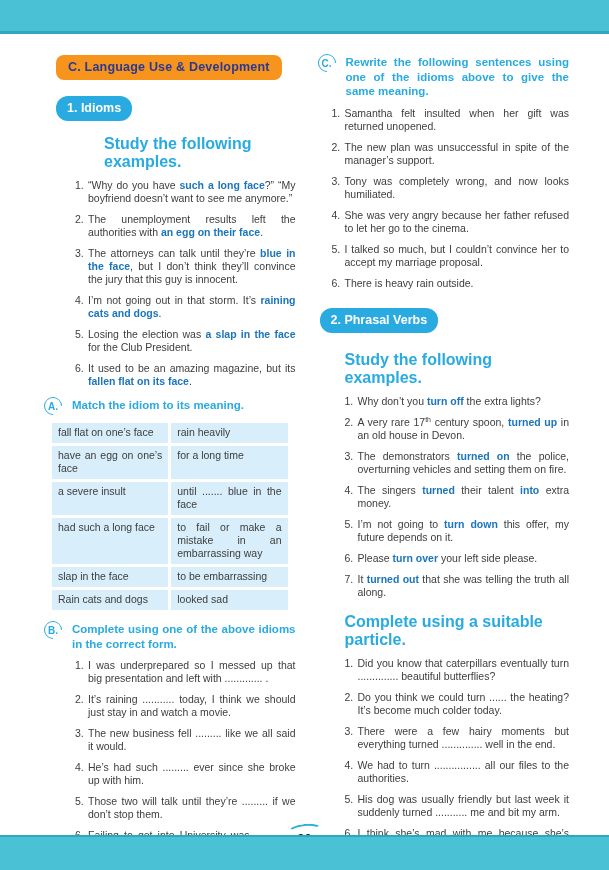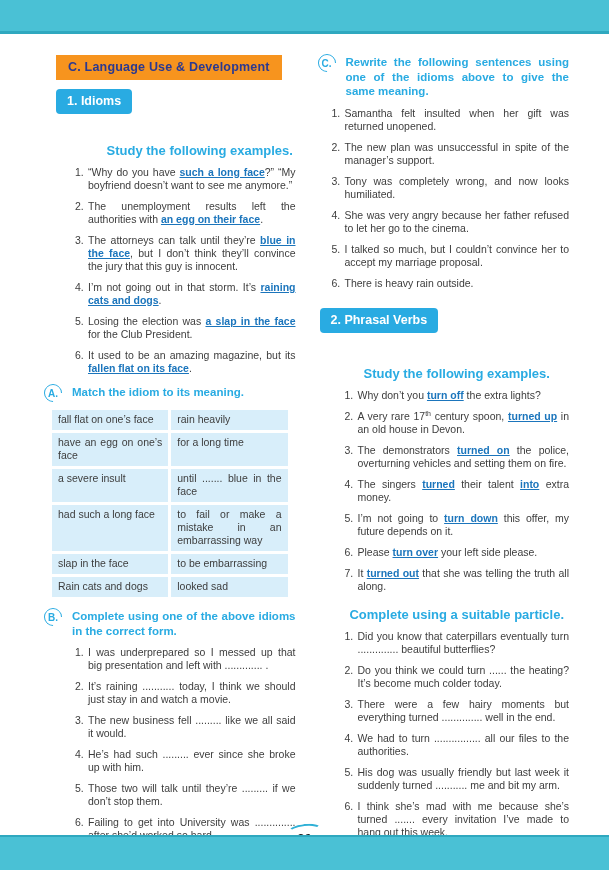--- a/index.html
+++ b/index.html
@@ -8,30 +8,30 @@
     overflow:hidden; font-family:"Liberation Sans", sans-serif; color:#3d3d3d;
   }
   .topbar { height:31px; background:#4ac1d5; border-bottom:3px solid #2fa8bf; }
   .botbar { position:absolute; left:0; right:0; bottom:0; height:33px; background:#4ac1d5; border-top:2px solid #2fa8bf; }
 
   .cols { display:flex; gap:22px; padding:21px 40px 0 44px; }
   .col { flex:1; min-width:0; }
 
   .orange-badge {
     display:inline-block; background:#f7941e; color:#2b3990; font-weight:bold;
-    font-size:12.5px; padding:5px 12px 6px; border-radius:0; margin:0 0 9px 12px;
+    font-size:12.5px; padding:5px 12px 6px; border-radius:8px; margin:0 0 16px 12px;
     letter-spacing:.2px;
   }
   .blue-badge {
     display:inline-block; background:#29abe2; color:#ffffff; font-weight:bold;
-    font-size:12.5px; padding:5px 11px 6px; border-radius:4px; margin:0 0 14px 12px;
+    font-size:12.5px; padding:5px 11px 6px; border-radius:12px; margin:0 0 14px 12px;
   }
   .badge-right { margin:10px 0 18px 2px; }
 
-  .study-heading { color:#29abe2; font-weight:bold; font-size:13px; margin:15px 0 8px 0;text-align:center; }
+  .study-heading { color:#29abe2; font-weight:bold; font-size:16px; margin:0 0 8px 0; }
   .indent-lg { margin-left:60px; }
   .indent-md { margin-left:31px; }
   .indent-sm { margin-left:27px; }
   .indent-xs { margin-left:14px; }
 
   .ex-head { display:flex; align-items:flex-start; margin:10px 0 8px 0; }
   .ex-letter {
     position:relative; flex:0 0 auto; width:18px; height:18px; margin:-1px 10px 0 0;
     display:flex; align-items:center; justify-content:center;
     color:#29abe2; font-weight:bold; font-size:10px;
@@ -39,21 +39,21 @@
   .ex-letter::before {
     content:""; position:absolute; inset:0; border:1.6px solid #29abe2;
     border-radius:50%; border-bottom-color:transparent; transform:rotate(-45deg);
   }
   .ex-title { flex:1; color:#29abe2; font-weight:bold; font-size:11.5px; line-height:14.5px; text-align:justify; }
 
   .items { font-size:10.5px; line-height:13px; }
   .item { display:flex; margin-bottom:8px; }
   .item .num { flex:0 0 auto; min-width:9px; margin-right:4px; white-space:pre; }
   .item .txt { flex:1; text-align:justify; }
-  .hl { color:#1b75bc; font-weight:bold;text-decoration:underline; }
+  .hl { color:#1b75bc; font-weight:bold; }
   sup { font-size:7px; line-height:0; }
 
   .mtable { margin:2px 8px 12px 8px; display:flex; flex-direction:column; gap:3px;border-radius:31px; }
   .trow { display:flex; gap:3px; }
   .tcell {
     flex:1 1 0; background:#d8eefa; padding:3px 6px 4px; font-size:10.5px;
     line-height:13px; text-align:justify;
   }
 
   .pagefoot { position:absolute; left:0; right:0; bottom:22px; display:flex; flex-direction:column; align-items:center; }

